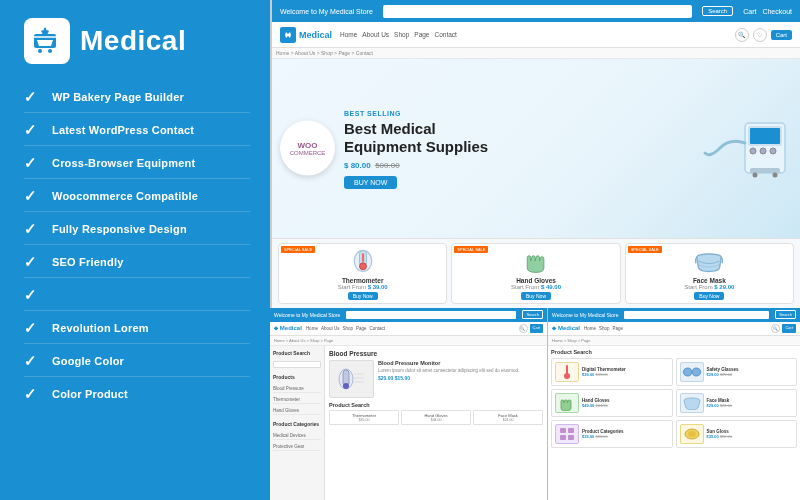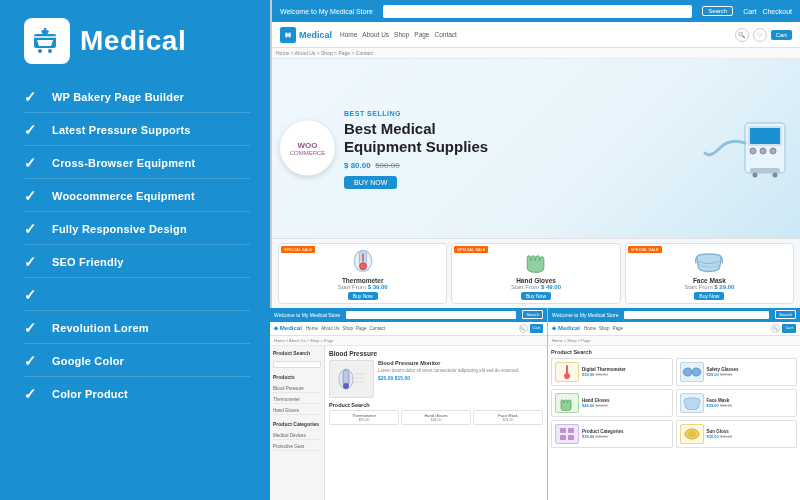--- a/index.html
+++ b/index.html
@@ -530,29 +530,29 @@
   </div>
 
   <ul class="features-list">
 
   <li class="feature-item">
         <span class="check-icon">✓</span>
         <span class="feature-label">WP Bakery Page Builder</span>
       </li>
       <li class="feature-item">
         <span class="check-icon">✓</span>
-        <span class="feature-label">Latest Pressure Supports</span>
+        <span class="feature-label">Latest WordPress Contact</span>
       </li>
       <li class="feature-item">
         <span class="check-icon">✓</span>
         <span class="feature-label">Cross-Browser Equipment</span>
       </li>
       <li class="feature-item">
         <span class="check-icon">✓</span>
-        <span class="feature-label">Woocommerce Equipment</span>
+        <span class="feature-label">Woocommerce Compatible</span>
       </li>
       <li class="feature-item">
         <span class="check-icon">✓</span>
         <span class="feature-label">Fully Responsive Design</span>
       </li>
       <li class="feature-item">
         <span class="check-icon">✓</span>
         <span class="feature-label">SEO Friendly</span>
       </li>
       <li class="feature-item">

